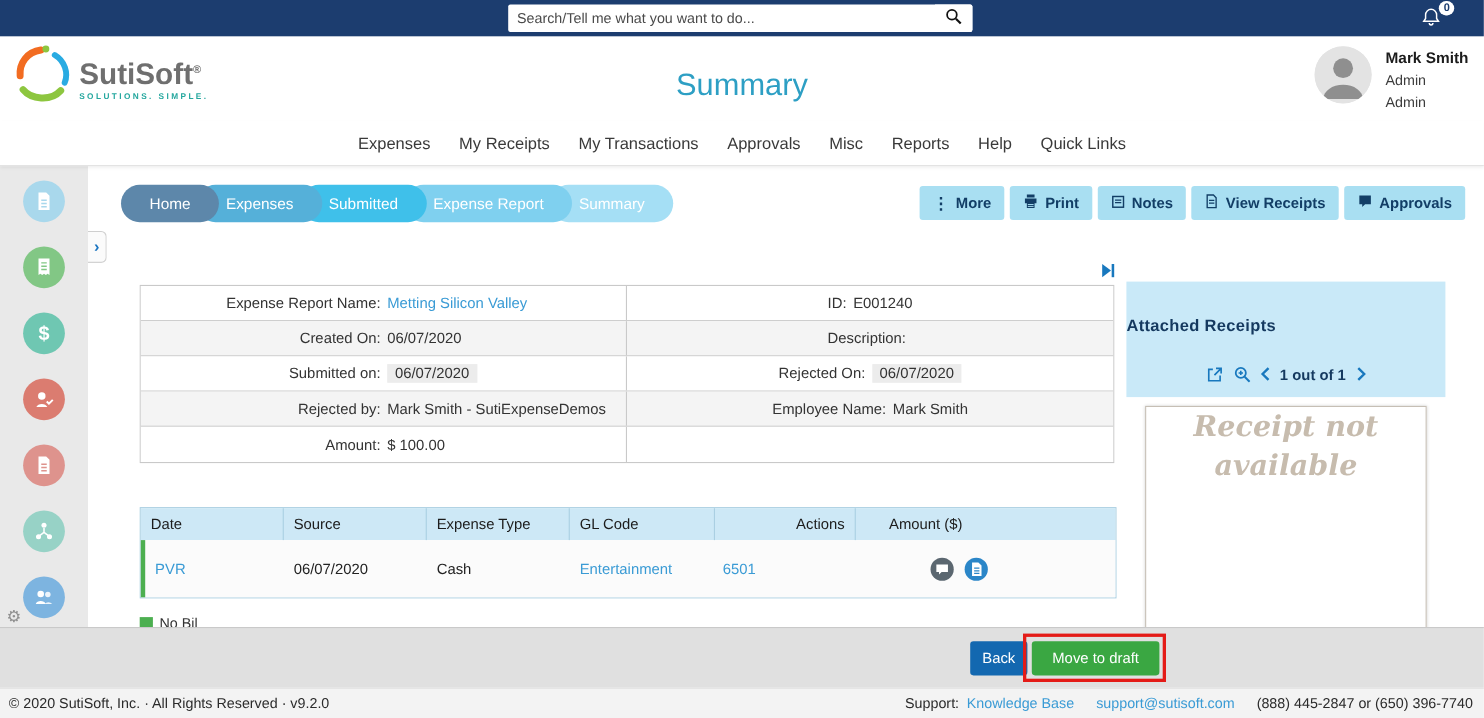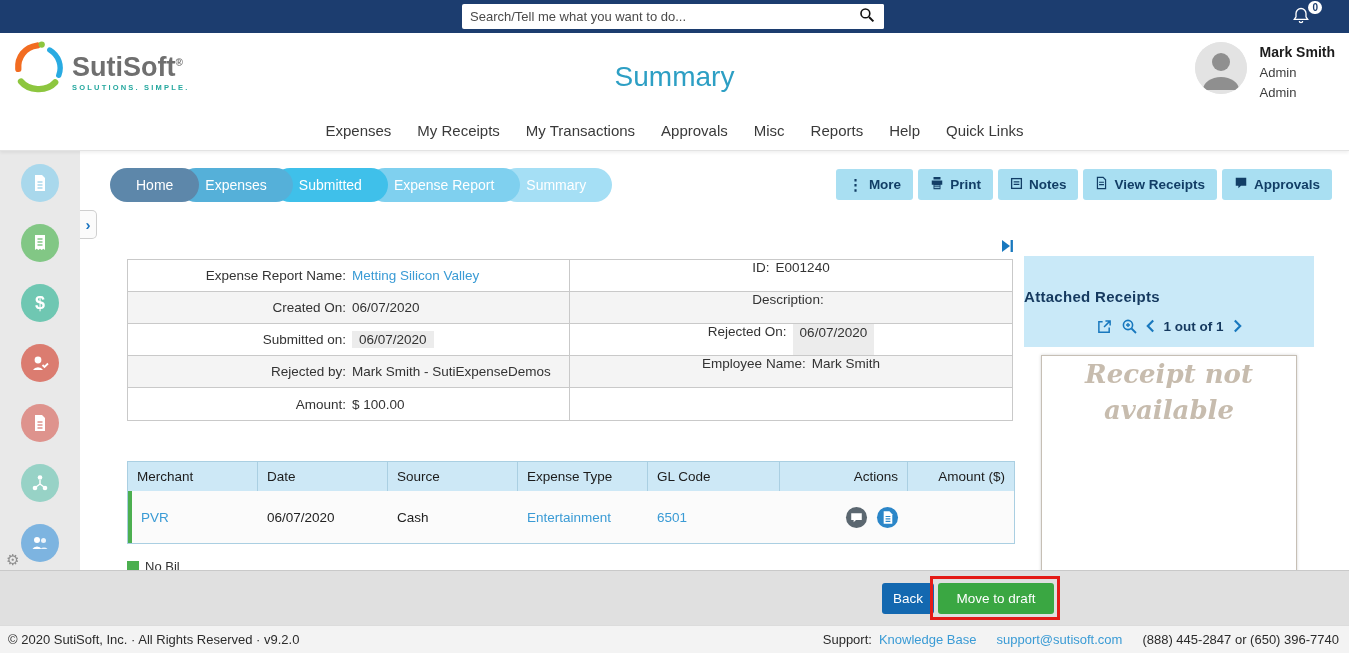--- a/index.html
+++ b/index.html
@@ -49,42 +49,42 @@
   .dots { font-size:15px; font-weight:bold; }
   .collapse-btn { position:absolute; left:920px; top:88px; cursor:pointer; }
   
   .rtable { position:absolute; left:47px; top:108px; width:886px; border:1px solid #c9c9c9; background:#fff; }
   .rrow { display:flex; height:32px; border-bottom:1px solid #c9c9c9; background:#fff; font-size:13.5px; color:#333; }
   .rrow:nth-child(even) { background:#f4f4f4; }
   .rrow:last-child { border-bottom:none; }
   .rcell-l { width:50%; border-right:1px solid #c9c9c9; display:flex; align-items:center; }
   .rlabel { width:218px; text-align:right; flex-shrink:0; }
   .rvalue { margin-left:6px; }
-  .rcell-r { width:50%; display:flex; justify-content:center; gap:6px; }
+  .rcell-r { width:50%; display:flex; align-items:center; justify-content:center; gap:6px; }
   .link { color:#3a9bd5; cursor:pointer; }
   .hl { background:#ececec; padding:1px 7px; }
   
   .etable { position:absolute; left:47px; top:310px; width:888px; border:1px solid #aacfe2; }
   .ehead { display:flex; height:29px; background:#cde8f6; }
   .ehead > div { display:flex; align-items:center; padding:0 9px; font-size:13.5px; color:#1c1c1c; border-right:1px solid #aacfe2; }
   .ehead > div:last-child { border-right:none; }
   .erow { display:flex; height:52px; background:#fbfbfb; border-left:4px solid #4caf50; }
   .erow > div { display:flex; align-items:center; padding:0 9px; font-size:13.5px; color:#222; }
   .w-merch { width:130px; } .erow .w-merch { width:126px; }
   .w-date { width:130px; } .w-src { width:130px; } .w-type { width:130px; }
   .w-gl { width:132px; } .w-act { width:128px; justify-content:flex-end; gap:8px; }
   .w-amt { width:106px; justify-content:flex-end; }
   .action-ic { width:23px; height:23px; cursor:pointer; }
   .legend { position:absolute; left:47px; top:408px; display:flex; align-items:center; gap:6px; font-size:13px; color:#333; }
   .legend-swatch { width:12px; height:12px; background:#4caf50; }
   
   .receipts { position:absolute; left:944px; top:105px; width:290px; }
   .rhead { background:#c9e9f8; padding:32px 0 13px; text-align:left; }
   .rtitle { font-size:15px; font-weight:bold; color:#15395f; letter-spacing:0.3px; }
-  .rcontrols { display:flex; align-items:center; justify-content:center; gap:9px; margin-top:13px; }
+  .rcontrols { display:flex; align-items:center; justify-content:center; gap:9px; margin-top:27px; }
   .rcontrols .ic { cursor:pointer; display:flex; align-items:center; }
   .rpager { font-size:13.5px; color:#15395f; font-weight:bold; }
   .receipt-box { margin:8px auto 0; width:256px; height:240px; background:#fff; border:1px solid #c6bfb5; box-shadow:0 0 3px rgba(0,0,0,0.18); display:flex; align-items:flex-start; justify-content:center; }
   .rna { width:175px; text-align:center; font-family:"DejaVu Serif", serif; font-style:italic; font-weight:bold; font-size:26px; color:#c7bcae; line-height:36px; }
   
   .actionbar { position:absolute; top:570px; left:0; width:1349px; height:55px; background:#e0e0e0; border-top:1px solid #c9c9c9; z-index:20; }
   .btn-back { position:absolute; left:882px; top:12px; width:52px; height:31px; background:#1368b0; color:#fff; border:none; border-radius:3px; font-size:13.5px; font-family:inherit; cursor:pointer; }
   .btn-move { position:absolute; left:938px; top:12px; width:116px; height:31px; background:#3aa742; color:#fff; border:none; border-radius:3px; font-size:13.5px; font-family:inherit; cursor:pointer; }
   .annotation { position:absolute; left:930px; top:5px; width:130px; height:44px; border:3px solid #e41b17; pointer-events:none; }
   .footer { position:absolute; top:625px; left:0; width:1349px; height:28px; background:#f3f3f3; border-top:1px solid #dcdcdc; font-size:13px; color:#2b2b2b; z-index:21; }
@@ -311,21 +311,20 @@
         </div>
       <div class="rcell-r">
           <span></span>
           <span></span>
         </div>
     </div>
   </div>
 
   <div class="etable">
     <div class="ehead">
-      <div class="w-merch">Merchant</div>
       <div class="w-date">Date</div>
       <div class="w-src">Source</div>
       <div class="w-type">Expense Type</div>
       <div class="w-gl">GL Code</div>
       <div class="w-act">Actions</div>
       <div class="w-amt">Amount ($)</div>
     </div>
     <div class="erow">
       <div class="w-merch">
           <span class="link">PVR</span>

